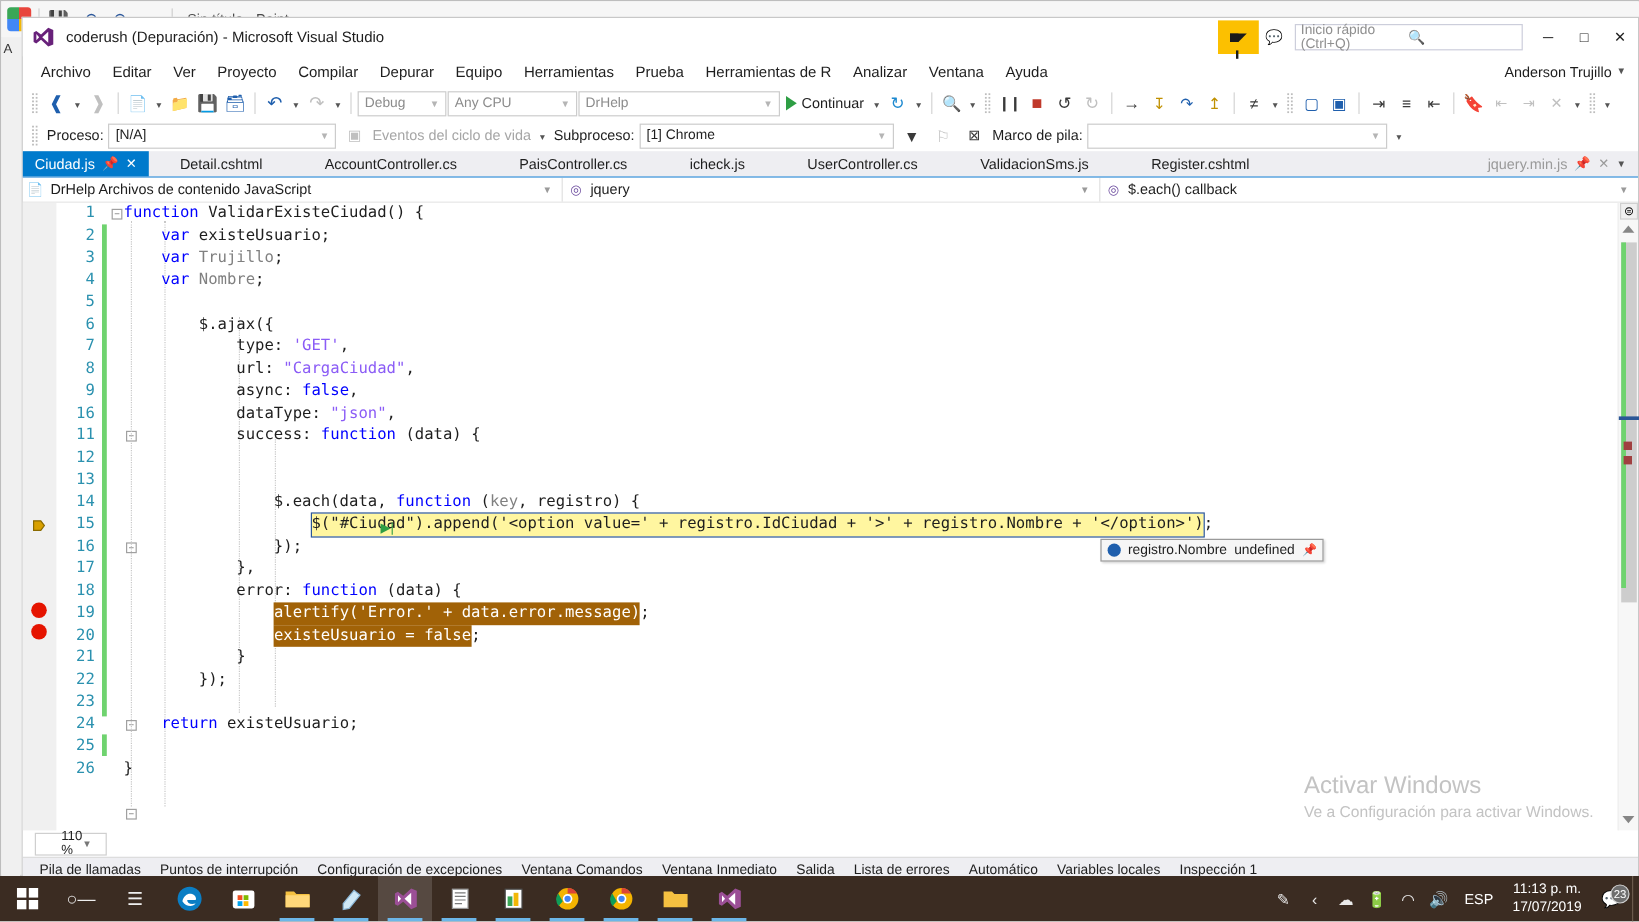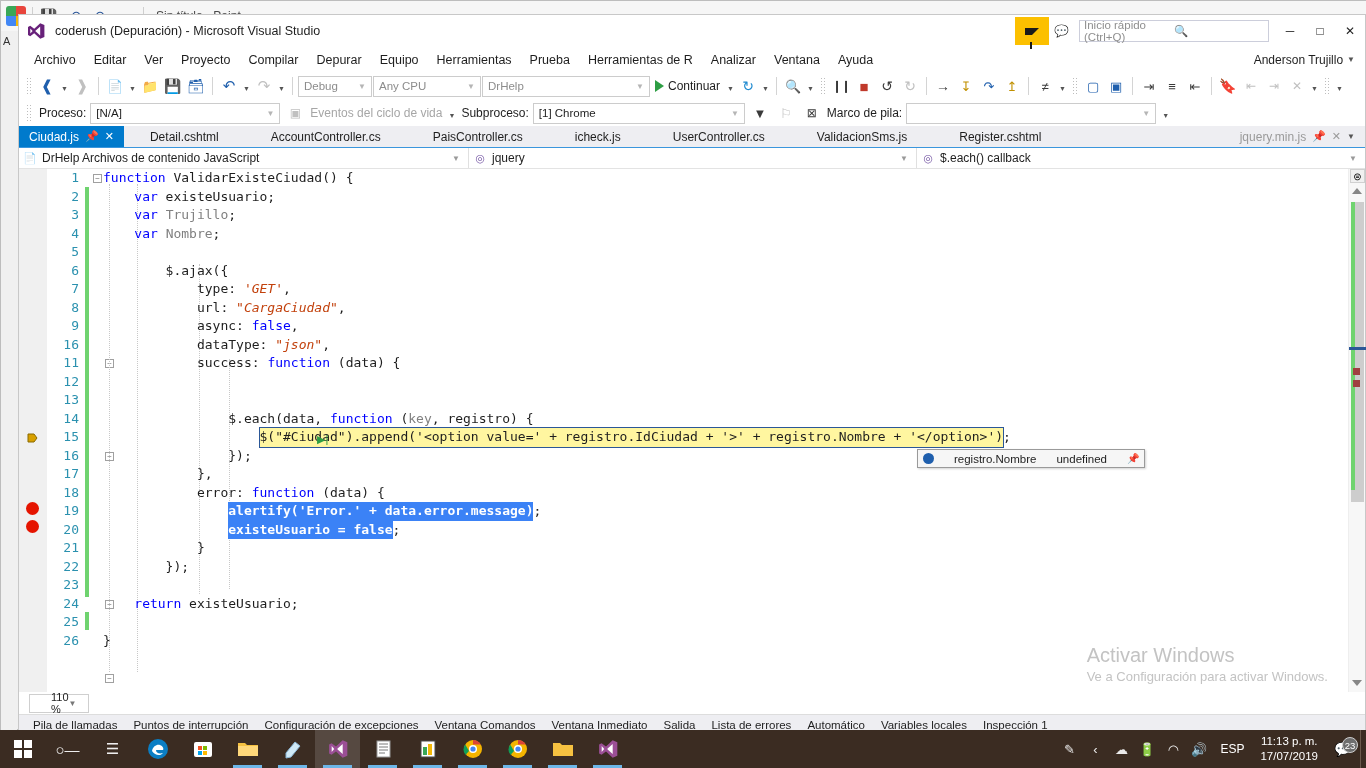--- a/index.html
+++ b/index.html
@@ -83,30 +83,30 @@
   .bp-arrow { position: absolute; left: 6px; width: 15px; height: 15px; }
   .line-nums { width: 38px; flex: 0 0 38px; text-align: right; padding-right: 6px; }
   .track-col { width: 4px; flex: 0 0 4px; position: relative; }
   .track-green { position: absolute; left: 0; width: 4px; background: #6fd36f; }
   .code-area { position: relative; flex: 1; overflow: hidden; }
   .code-scroll { position: relative; }
   .ln, .cl { font-family: "DejaVu Sans Mono", monospace; font-size: 13px; line-height: 18.5px; height: 18.5px; white-space: pre; }
   .ln { color: #2b91af; }
   .cl { color: #1e1e1e; position: relative; }
   .k { color: #0000ff; }       
-  .s { color: #c2410c; font-style: italic; }       
+  .s { color: #8b5cf6; }       
   .p { color: #808080; }
   .cur-line { background: #fff6a0; outline: 1px solid #2b5797; display: inline-block; }
-  .bp-line { background: #3b82f6; color: #ffffff; display: inline-block; font-weight: bold; }
+  .bp-line { background: #a16207; color: #ffffff; display: inline-block; }
   .fold-col { position: absolute; left: 0; top: 0; width: 18px; height: 100%; }
   .fold-box { position: absolute; width: 9px; height: 9px; border: 1px solid #a0a0a0; background: #fff; font-size: 8px; line-height: 7px; text-align: center; color: #6d6d6d; }
   .guide { position: absolute; top: 0; bottom: 0; width: 0; border-left: 1px dotted #c8c8c8; }
   .exec-arrow { position: absolute; font-size: 11px; color: #2e9e44; }
 
-  .datatip { position: absolute; background: #f6f6f6; border: 1px solid #9a9a9a; height: 19px; display: flex; align-items: center; gap: 20px; padding: 2px 5px; font-size: 11.5px; color: #1e1e1e; box-shadow: 1px 1px 2px rgba(0,0,0,.18); }
+  .datatip { position: absolute; background: #f6f6f6; border: 1px solid #9a9a9a; height: 19px; display: flex; align-items: center; gap: 6px; padding: 2px 5px; font-size: 11.5px; color: #1e1e1e; box-shadow: 1px 1px 2px rgba(0,0,0,.18); }
   .dt-bullet { width: 11px; height: 11px; border-radius: 50%; background: #1f5fad; }
   .dt-val { color: #1e1e1e; }
   .dt-pin { color: #555; font-size: 10px; }
 
   .watermark { position: absolute; right: 20px; bottom: 6px; text-align: left; color: #c3c3c3; }
   .wm-1 { font-size: 20px; line-height: 26px; }
   .wm-2 { font-size: 13px; line-height: 18px; }
 
   
   .vscroll { width: 17px; flex: 0 0 17px; background: #f7f7f7; position: relative; border-left: 1px solid #eee; }

